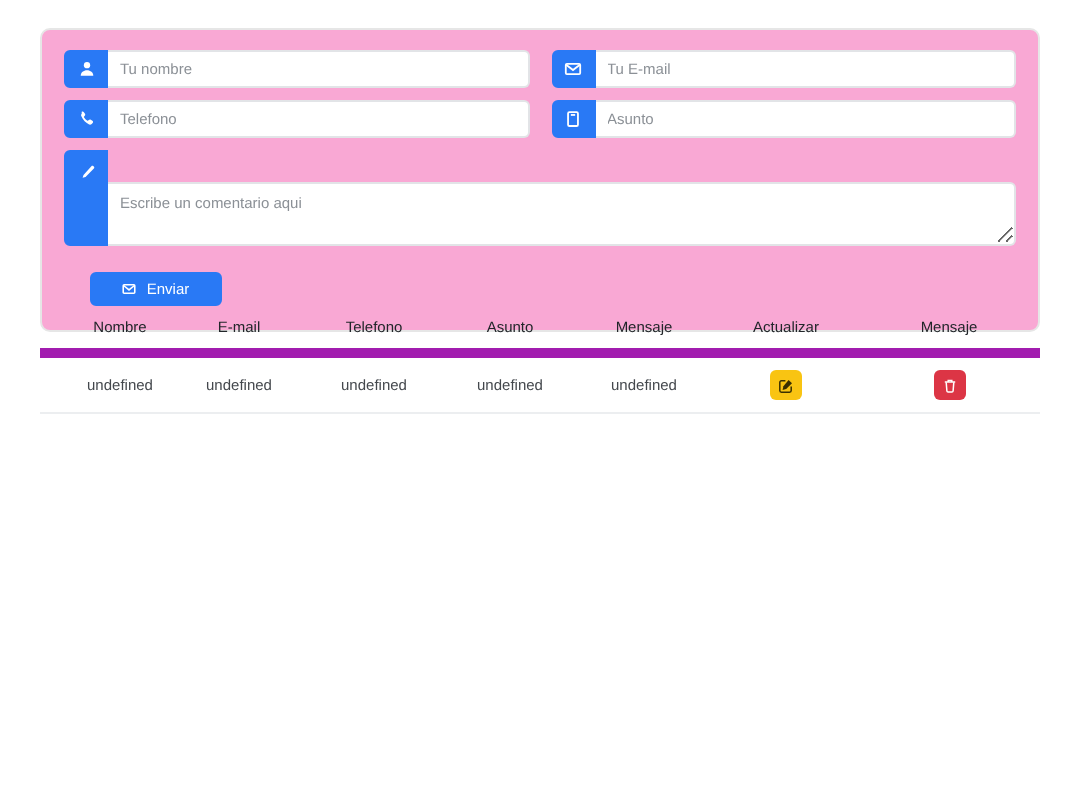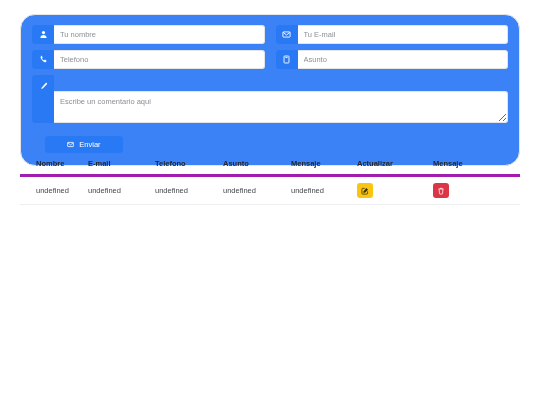--- a/index.html
+++ b/index.html
@@ -16,23 +16,23 @@
     color: #212529;
     -webkit-font-smoothing: antialiased;
   }
 
   
   .card {
     position: absolute;
     left: 20px;
     top: 14px;
     width: 500px;
-    background: #3b82f6;
+    background: #f9a8d4;
     border: 1px solid #e6e6e6;
-    border-radius: 15px;
+    border-radius: 5px;
   }
   .card-body {
     padding: 10px 11px 12px 11px;
   }
 
   .row {
     display: flex;
     gap: 11px;
     margin-bottom: 6px;
   }
@@ -98,21 +98,21 @@
   .ig-textarea::placeholder { color: #8b9096; opacity: 1; }
 
   
   .btn-send {
     margin-top: 7px;
     margin-left: 13px;
     display: inline-flex;
     align-items: center;
     justify-content: center;
     gap: 5px;
-    width: 78px;
+    width: 66px;
     height: 17px;
     background: #2979f5;
     border: 1px solid #2979f5;
     border-radius: 3px;
     color: #ffffff;
     font-family: "Liberation Sans", sans-serif;
     font-size: 7.5px;
     cursor: pointer;
     padding: 0;
     text-align: center;
@@ -125,29 +125,29 @@
     left: 20px;
     top: 155px;
     width: 500px;
   }
   table.data {
     width: 100%;
     border-collapse: collapse;
     font-family: "Liberation Sans", sans-serif;
   }
   table.data th {
-    text-align: left;
-    font-size: 7.5px;
-    font-weight: bold;
+    text-align: center;
+    font-size: 7.5px;
+    font-weight: normal;
     color: #22262a;
     padding: 4px 4px 6px 0;
-    border-bottom: 3px solid #a21caf;
+    border-bottom: 5px solid #a21caf;
   }
   table.data td {
-    text-align: left;
+    text-align: center;
     font-size: 7.5px;
     font-weight: normal;
     color: #44484d;
     padding: 6px 4px 6px 0;
     border-bottom: 1px solid #eceef0;
     vertical-align: middle;
   }
   table.data th:first-child,
   table.data td:first-child { padding-left: 16px; }
 

